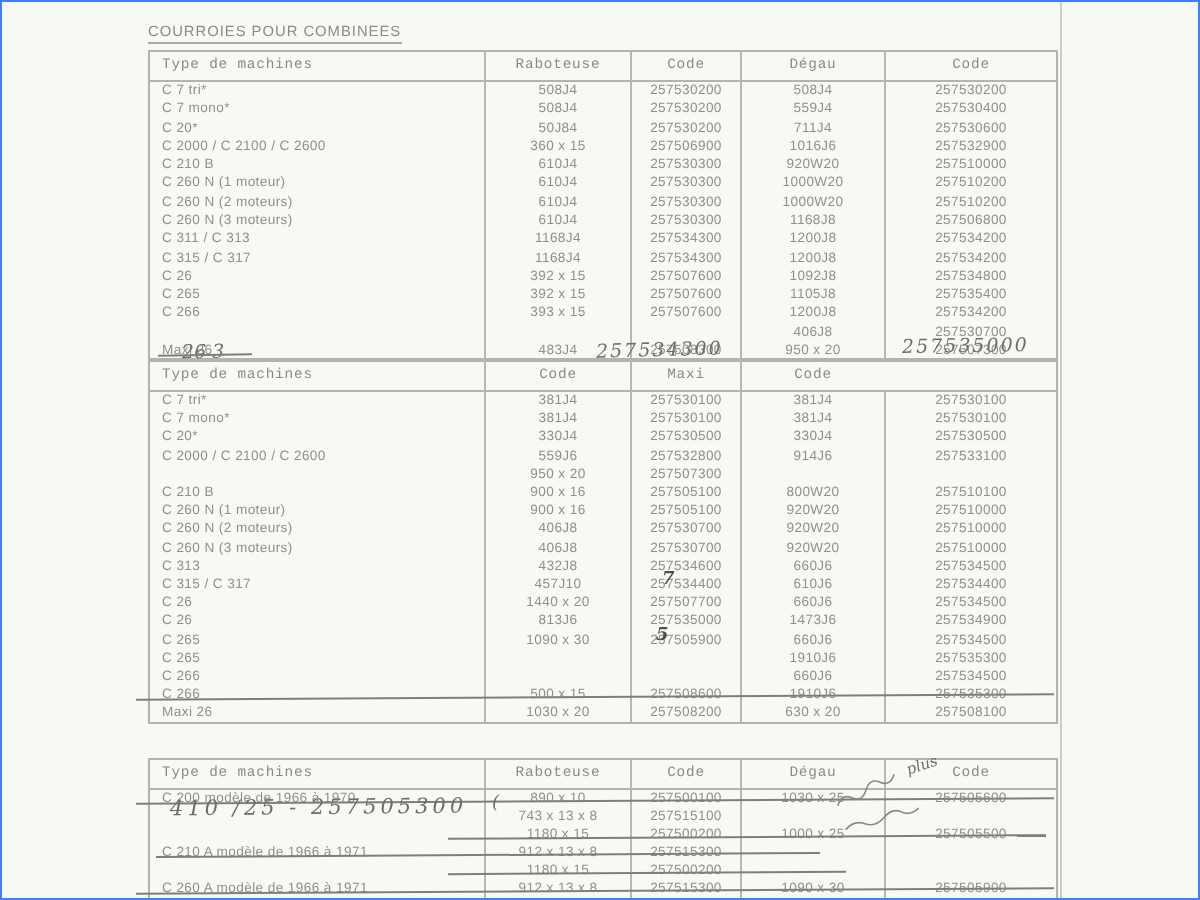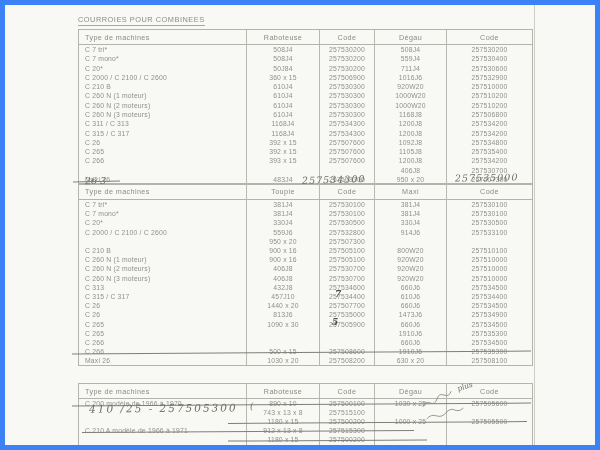--- a/index.html
+++ b/index.html
@@ -1,18 +1,18 @@
 <!DOCTYPE html>
 <html><head>
 <meta charset="utf-8">
 <style>
   html,body{margin:0;padding:0;background:#e9e9e6;}
   .page{
     position:relative;width:600px;height:450px;box-sizing:border-box;
-    background:#f8f8f5;border:5px solid #3b82f6;overflow:hidden;
+    background:#f8f8f5;border:1px solid #3b82f6;overflow:hidden;
     font-family:"Liberation Sans",sans-serif;color:#90908b;
   }
   .doc-title{
     position:absolute;left:73px;font-size:7.4px;letter-spacing:.5px;
     color:#8b8b86;border-bottom:1px solid #aaaaa4;padding-bottom:1px;white-space:nowrap;
   }
   #title1{top:10px;}
   #title2{top:366px;}
   .tbl{
     position:absolute;left:73px;width:455px;box-sizing:border-box;
@@ -26,36 +26,36 @@
   #table2 .trow{height:9.2px;}
   #table3 .trow{height:9.0px;}
   .tbl .thead{height:14px !important;border-bottom:1px solid #b4b4ae;}
   #table2 .thead{height:15px !important;}
   .cell{
     box-sizing:border-box;border-left:1px solid #b8b8b2;overflow:hidden;
     font-size:6.8px;letter-spacing:.2px;text-align:center;white-space:nowrap;
     color:#90908b;display:flex;align-items:center;justify-content:center;
   }
   .c0{border-left:none;justify-content:flex-start;padding-left:6px;text-align:left;}
-  .thead .cell{font-size:7.2px;color:#8b8b86;letter-spacing:.4px;}
+  .thead .cell{font-size:7.2px;color:#8b8b86;letter-spacing:.4px;font-family:Liberation Mono, monospace;}
   
   .strike-full::after,.strike-right::after,.strike-leftmid::after,.strike-mid::after{
     content:"";position:absolute;top:52%;height:1px;background:#7f7f79;
     transform:rotate(-.35deg);z-index:3;
   }
   .strike-full::after{left:-7px;right:1px;}
   .strike-right::after{left:33%;right:1%;}
   .strike-leftmid::after{left:3px;right:26%;}
   .strike-mid::after{left:33%;right:23%;}
   
   .hand{
     position:absolute;font-family:"DejaVu Serif",serif;font-style:italic;
     color:#6e6e67;white-space:nowrap;z-index:4;
   }
-  #note-26-3{left:80px;top:170px;font-size:9.5px;transform:rotate(-1deg);}
+  #note-26-3{left:90px;top:170px;font-size:9.5px;transform:rotate(-1deg);}
   #note-26-3::after{content:"";position:absolute;left:-12px;right:-14px;top:55%;height:1px;background:#7f7f79;}
   #note-code-left{left:297px;top:169px;font-size:9.5px;letter-spacing:1px;transform:rotate(-1.5deg);}
   #note-code-right{left:450px;top:167px;font-size:9.5px;letter-spacing:1px;transform:rotate(-1deg);}
   #note-anciens{left:84px;top:397px;font-size:10.5px;letter-spacing:2px;transform:rotate(-.5deg);}
   #note-plus{left:452px;top:377px;font-size:7.5px;transform:rotate(-18deg);}
   #note-paren{left:245px;top:396px;font-size:9px;}
   .overwrite{position:absolute;font-family:"DejaVu Serif",serif;font-style:italic;font-weight:bold;color:#4d4d48;font-size:9px;z-index:5;}
   #ow1{left:330px;top:284px;}
   #ow2{left:327px;top:312px;}
   .scribble{position:absolute;z-index:4;}
@@ -186,21 +186,20 @@
         <div class="cell c1">483J4</div>
         <div class="cell c2">257508300</div>
         <div class="cell c3">950 x 20</div>
         <div class="cell c4">257507300</div>
       </div>
     </div>
 
   <div class="tbl" id="table2">
       <div class="trow thead">
         <div class="cell c0">Type de machines</div>
-        <div class="cell c1">Toupie</div>
         <div class="cell c2">Code</div>
         <div class="cell c3">Maxi</div>
         <div class="cell c4">Code</div>
       </div>
       <div class="trow">
         <div class="cell c0">C 7 tri*</div>
         <div class="cell c1">381J4</div>
         <div class="cell c2">257530100</div>
         <div class="cell c3">381J4</div>
         <div class="cell c4">257530100</div>

